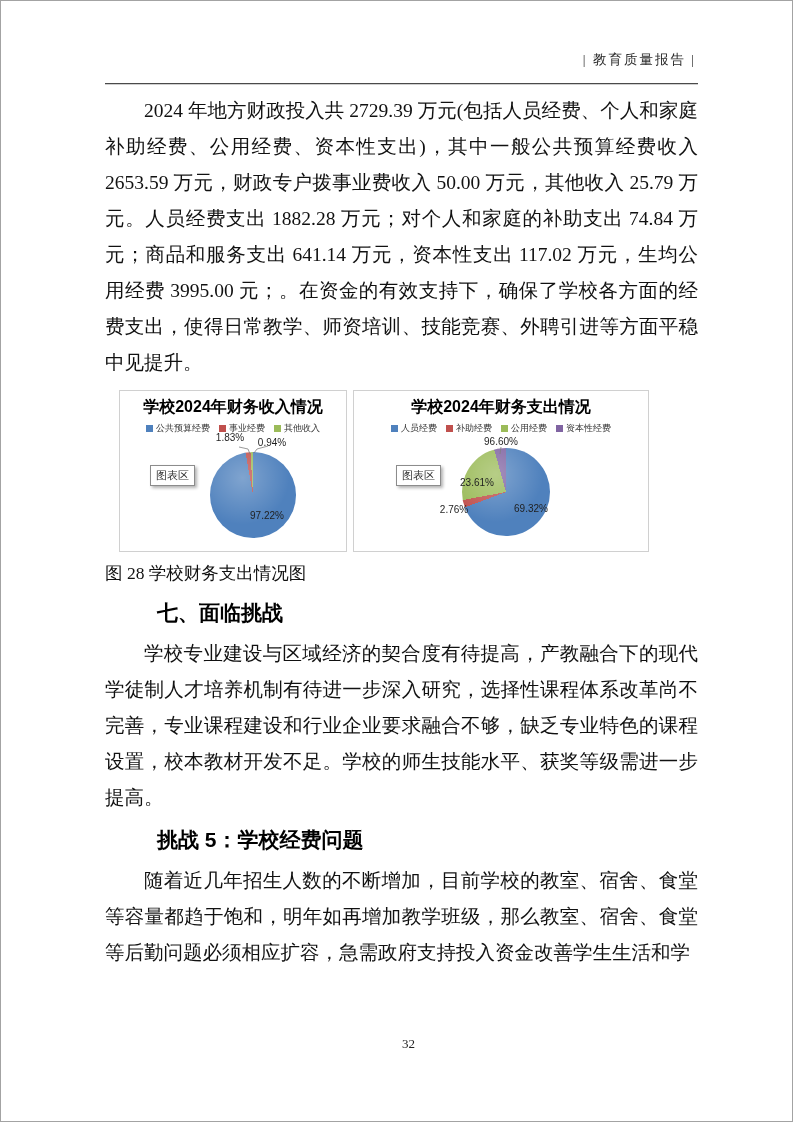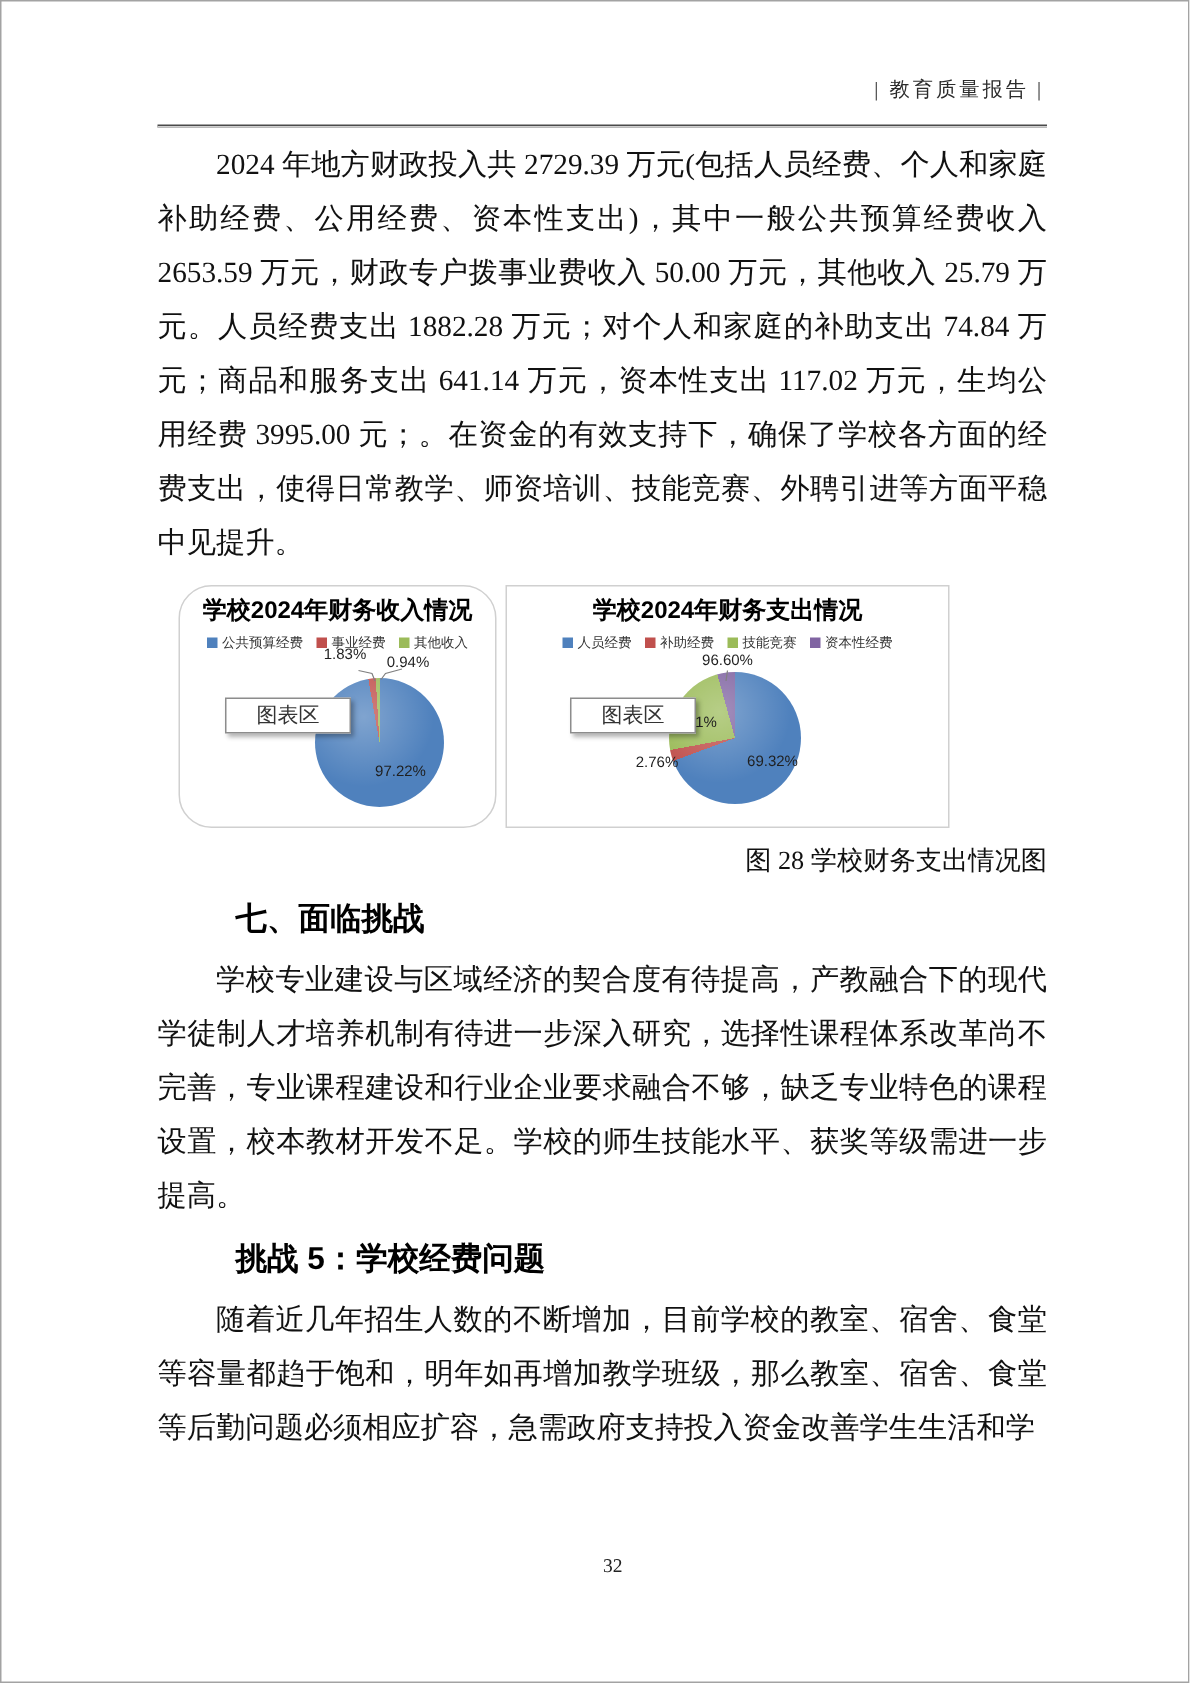--- a/index.html
+++ b/index.html
@@ -13,42 +13,42 @@
   .header-rule { margin:14px 94px 0 104px; height:2px; background:#4a4a4a;
     border-bottom:1px solid #cfcfcf; }
   .content { padding:0 94px 0 104px; }
   .body-text { margin-top:8px; font-size:19.5px; line-height:36px;
     text-align:justify; text-indent:2em; color:#111; }
 
   
   .charts-row { display:flex; gap:6px; margin:9px 0 0 14px; }
   .chart-box { position:relative; height:162px; background:#fff;
     border:1px solid #d0d0d0; font-family:"Liberation Sans", sans-serif; overflow:hidden; }
-  .chart-box.left  { width:212px;border-radius:22px; }
+  .chart-box.left  { width:228px; }
   .chart-box.right { width:296px; }
   .chart-title { margin-top:6px; text-align:center; font-size:16px;
     font-weight:bold; color:#000; }
   .chart-legend { margin-top:4px; display:flex; justify-content:center;
     gap:9px; font-size:9px; color:#333; }
   .legend-item { display:inline-flex; align-items:center; gap:3px; white-space:nowrap; }
   .swatch { display:inline-block; width:7px; height:7px; }
   .pie { position:absolute; border-radius:50%; }
   .pie::after { content:""; position:absolute; inset:0; border-radius:50%;
     background:radial-gradient(circle at 38% 30%, rgba(255,255,255,.28), rgba(255,255,255,0) 58%); }
   .pie-0 { left:90px; top:61px; width:86px; height:86px; }
   .pie-1 { left:108px; top:57px; width:88px; height:88px; }
   .pct { position:absolute; transform:translate(-50%,-50%); font-size:10px;
     color:#1f1f1f; white-space:nowrap; }
   .leaders { position:absolute; left:0; top:0; pointer-events:none; }
-  .area-tip { position:absolute; font-size:14px; color:#333; background:#fff;
-    border:1px solid #8c8c8c; padding:2px 20px; box-shadow:2px 2px 3px rgba(0,0,0,.3); }
+  .area-tip { position:absolute; font-size:11px; color:#333; background:#fff;
+    border:1px solid #8c8c8c; padding:2px 5px; box-shadow:2px 2px 3px rgba(0,0,0,.3); }
   .tip-0 { left:30px; top:74px; }
   .tip-1 { left:42px; top:74px; }
 
-  .caption { margin-top:9px; text-align:right; font-size:17.5px; color:#111; }
+  .caption { margin-top:9px; text-align:left; font-size:17.5px; color:#111; }
   h2.sec { margin:13px 0 0 52px; font-size:21px; font-weight:bold;
     font-family:"Liberation Sans", sans-serif; color:#000; line-height:30px;}
   h3.sec { margin:9px 0 0 52px; font-size:21px; font-weight:bold;
     font-family:"Liberation Sans", sans-serif; color:#000; line-height:30px;}
   .page-number { position:absolute; left:0; right:0; top:1035px;
     text-align:center; font-size:13px; color:#222;margin-left:24px; }
 </style>
 </head>
 <body>
 
@@ -98,21 +98,21 @@
             <span class="legend-item">
               <span class="swatch" style="background: rgb(79, 129, 189);"></span>
               <span>人员经费</span>
             </span>
             <span class="legend-item">
               <span class="swatch" style="background: rgb(192, 80, 77);"></span>
               <span>补助经费</span>
             </span>
             <span class="legend-item">
               <span class="swatch" style="background: rgb(155, 187, 89);"></span>
-              <span>技能竞赛</span>
+              <span>公用经费</span>
             </span>
             <span class="legend-item">
               <span class="swatch" style="background: rgb(128, 100, 162);"></span>
               <span>资本性经费</span>
             </span>
           </div>
         <div class="pie pie-1" style="background: conic-gradient(rgb(79, 129, 189) 0deg, rgb(79, 129, 189) 249.552deg, rgb(192, 80, 77) 249.552deg, rgb(192, 80, 77) 259.488deg, rgb(155, 187, 89) 259.488deg, rgb(155, 187, 89) 344.484deg, rgb(128, 100, 162) 344.484deg, rgb(128, 100, 162) 360deg);"></div>
         <svg class="leaders" width="296" height="162">
           <polyline points="147,56 146,63" fill="none" stroke="#808080" stroke-width="0.8"></polyline>
         </svg>

